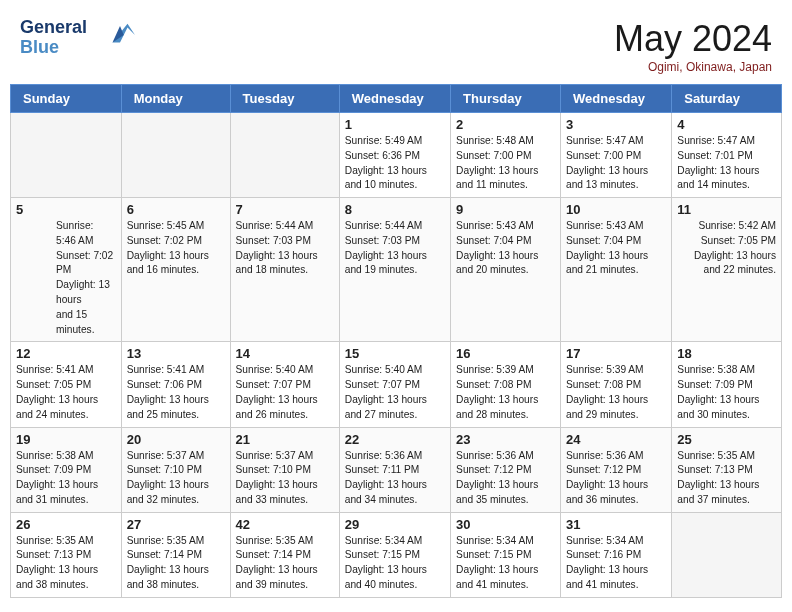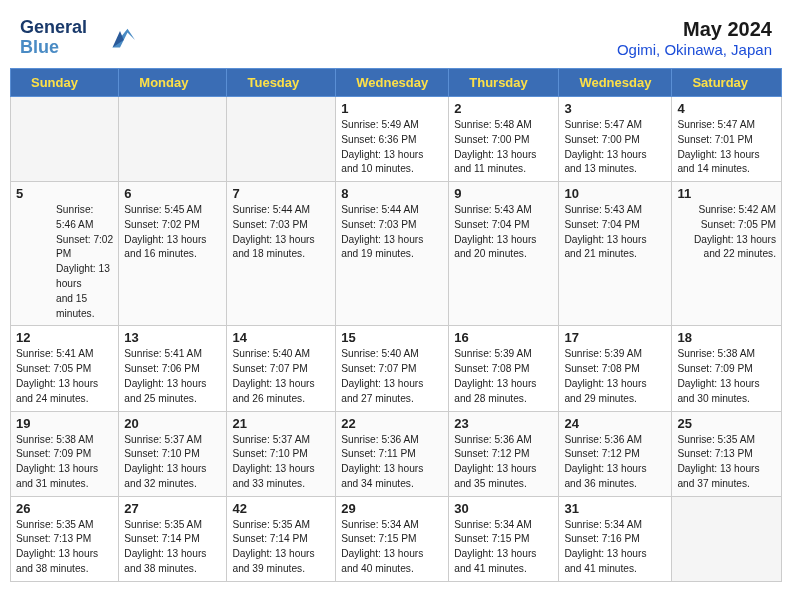--- a/index.html
+++ b/index.html
@@ -29,39 +29,39 @@
     .logo-text span { color: #4a8bc4; }
     .logo-icon {
       width: 30px;
       height: 30px;
       margin-left: 2px;
     }
     .title-block {
       text-align: right;
     }
     .month-title {
-      font-size: 20px;
-      font-weight: bold;
+      font-size: 36px;
+      font-weight: normal;
       color: #1a1a1a;
     }
     .location-title {
-      font-size: 15px;
-      color: #1d4ed8;
+      font-size: 12px;
+      color: #7f1d1d;
     }
     .calendar {
       width: 100%;
       border-collapse: collapse;
       margin-top: 6px;
     }
     .calendar th {
       background: #3a6db5;
-      color: #fde047;
+      color: #ffffff;
       font-size: 13px;
       font-weight: bold;
-      padding: 6px 20px;
+      padding: 6px 12px;
       text-align: left;
       border: 1px solid #5a8fd5;
     }
     .calendar td {
       border: 1px solid #ccc;
       vertical-align: top;
       padding: 4px 5px;
       width: 113px;
       min-height: 80px;
       font-size: 10.5px;
@@ -83,21 +83,21 @@
     }
     tr:nth-child(even) td { background: #fafafa; }
     tr:nth-child(even) td.empty { background: #f0f0f0; }
   </style>
 </head>
 <body>
 
 <div class="header">
   <div class="logo">
     <div>
-      <div style="display:flex;align-items:center;gap:16px;">
+      <div style="display:flex;gap:16px;">
         <span class="logo-text">
           General<br><span>Blue</span>
         </span>
         <svg class="logo-icon" viewBox="0 0 40 35">
           <polygon points="10,30 30,5 40,20 30,10 20,30" fill="#4a8bc4"></polygon>
           <polygon points="10,30 20,8 25,20" fill="#2a5a9a"></polygon>
         </svg>
       </div>
     </div>
   </div>

